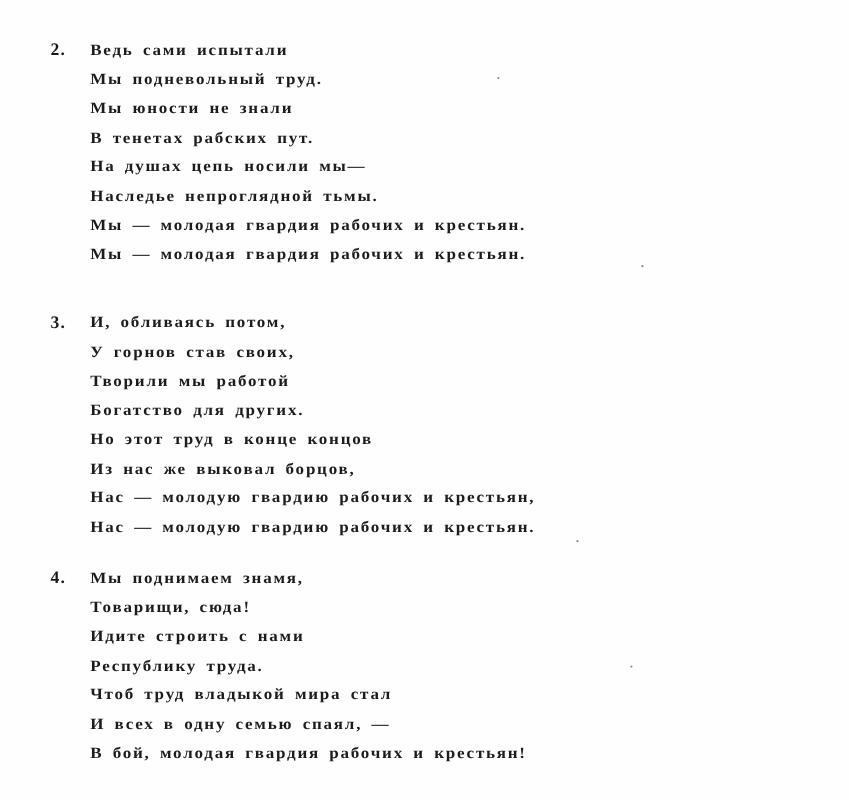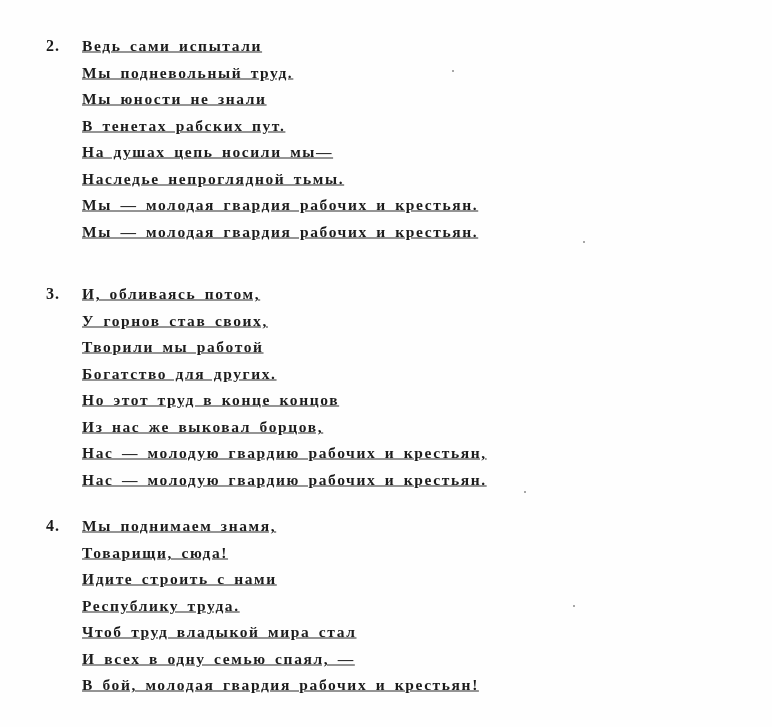--- a/index.html
+++ b/index.html
@@ -36,21 +36,20 @@
       font-weight: bold;
       font-size: 16px;
       line-height: 26.5px;
       letter-spacing: 1px;
     }
     .lines {
       position: absolute;
       left: 36px;
       top: 0;
       white-space: nowrap;
-      text-decoration: underline;
     }
     .line {
       font-family: "Liberation Serif", serif;
       font-size: 15.5px;
       font-weight: bold;
       line-height: 26.5px;
       height: 26.5px;
       letter-spacing: 1.6px;
       word-spacing: 3px;
       color: #1c1c1c;

